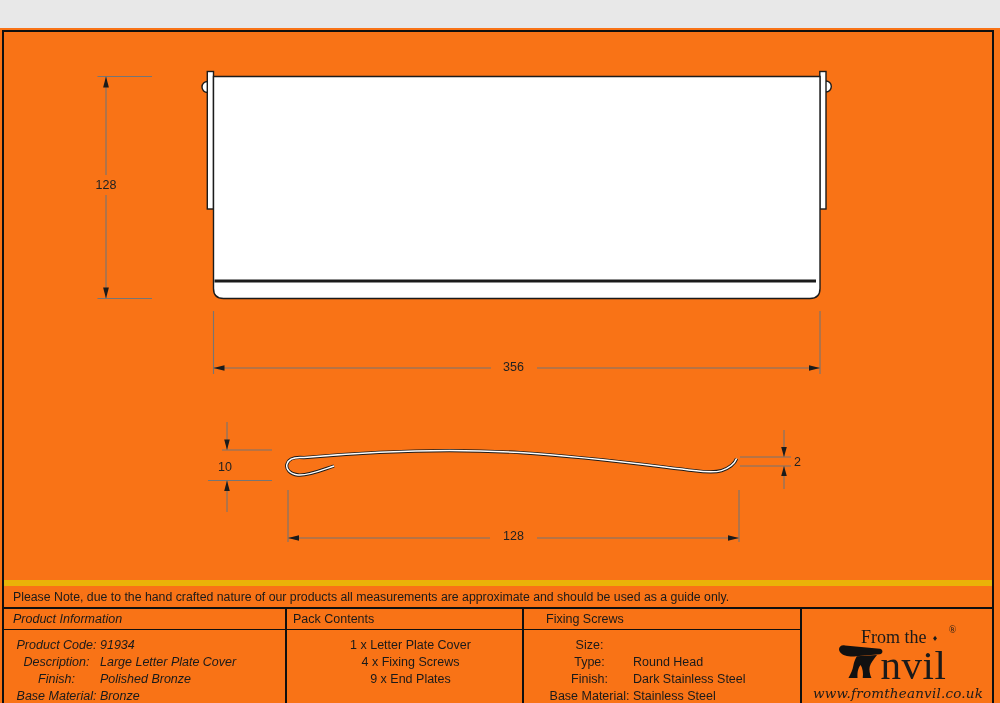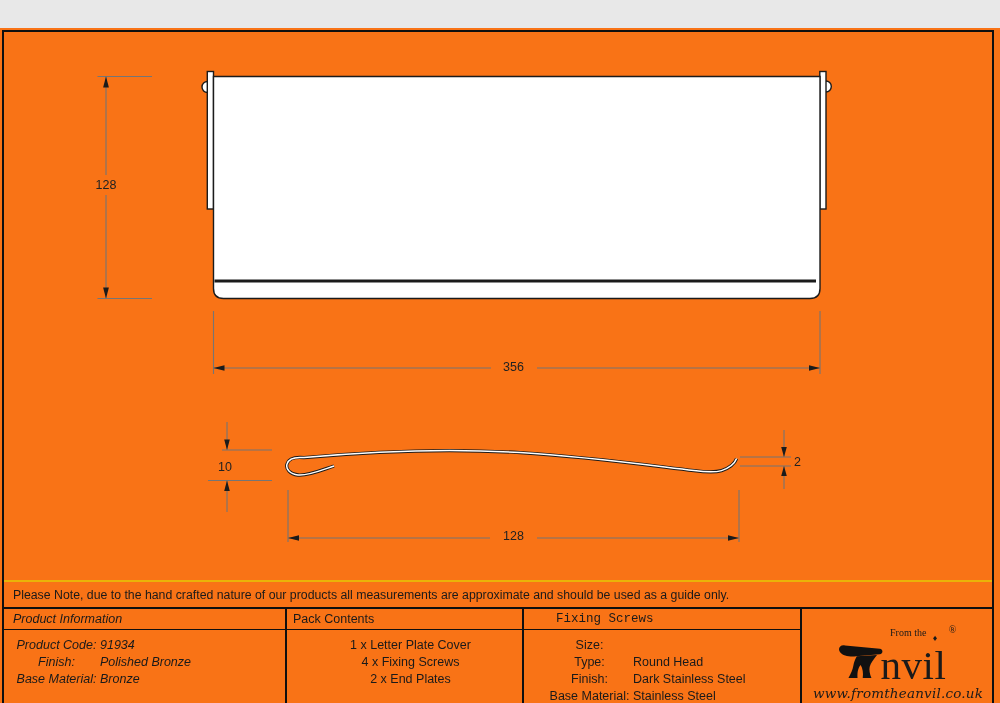--- a/index.html
+++ b/index.html
@@ -11,48 +11,48 @@
     position:absolute;left:2px;top:2px;width:992px;height:697px;
     border:2.5px solid #0f0f0f;box-sizing:border-box;pointer-events:none;
   }
   svg.drawing{position:absolute;left:0;top:0;}
   svg .ln{fill:#ffffff;stroke:#1b1b1b;stroke-width:1.4;}
   svg .dim{stroke:#757575;stroke-width:1.1;fill:none;}
   svg .arrow{fill:#1b1b1b;stroke:none;}
   svg text{font-family:"Liberation Sans",sans-serif;font-size:12.5px;fill:#222;}
   .note-row{
     position:absolute;left:2px;top:552px;width:992px;height:29px;box-sizing:border-box;
-    border-top:2px solid #eab308;border-bottom:2px solid #0f0f0f;
+    border-top:6px solid #eab308;border-bottom:2px solid #0f0f0f;
     display:flex;align-items:center;padding-left:11px;font-size:12.3px;
   }
   .grid{
     position:absolute;left:2px;top:581px;width:992px;height:118px;display:flex;box-sizing:border-box;
   }
   .col{box-sizing:border-box;border-right:2px solid #0f0f0f;}
   .col.c1{width:285px;font-style:italic;}
   .col.c2{width:237px;}
   .col.c3{width:278px;}
   .col.c4{flex:1;border-right:none;display:flex;align-items:center;justify-content:center;}
   .col-header{
     height:21px;box-sizing:border-box;border-bottom:1.5px solid #0f0f0f;
     padding:3px 0 0 11px;font-size:12.5px;
   }
   .c2 .col-header{padding-left:6px;}
-  .c3 .col-header{padding-left:32px;font-family:Liberation Mono, monospace;}
+  .c3 .col-header{padding-left:22px;}
   .col-body{padding:7px 4px 0 11px;font-size:12.5px;line-height:17px;text-align:center;}
   .c2 .col-body{padding-left:16px;}
   .c3 .col-body{padding-left:22px;}
   .spec-row{display:flex;}
   .spec-label{width:87px;flex:none;}
   
   .logo{display:flex;flex-direction:column;align-items:center;transform:translateY(-4px);}
   .logo-main{position:relative;display:flex;align-items:flex-end;padding:14px 12px 0 0;}
   .anvil-glyph{width:46px;height:39px;margin-right:-3px;margin-bottom:2px;}
   .brand{font-family:"Liberation Serif",serif;font-size:41px;line-height:34px;letter-spacing:0.5px;}
-  .fromthe{position:absolute;right:32px;top:0px;font-family:"Liberation Serif",serif;font-size:10px;}
+  .fromthe{position:absolute;right:32px;top:0px;font-family:"Liberation Serif",serif;font-size:18px;}
   .diamond{position:absolute;right:21px;top:7px;font-size:9px;line-height:9px;}
   .reg{position:absolute;right:2px;top:-3px;font-family:"Liberation Serif",serif;font-size:10px;}
   .logo-url{font-family:"DejaVu Serif",serif;font-style:italic;font-size:13.5px;margin-top:3px;letter-spacing:0.2px;}
 </style>
 </head>
 <body>
 
 <div class="sheet">
 
   <svg class="drawing" width="1000" height="552" viewBox="0 0 1000 552">
@@ -129,36 +129,40 @@
   <div class="grid">
 
     <div class="col c1">
       <div class="col-header">Product Information</div>
       <div class="col-body">
         <div class="spec-row">
           <span class="spec-label">Product Code:</span>
           <span>91934</span>
         </div>
         <div class="spec-row">
+          <span class="spec-label">Description:</span>
+          <span>Large Letter Plate Cover</span>
+        </div>
+        <div class="spec-row">
           <span class="spec-label">Finish:</span>
           <span>Polished Bronze</span>
         </div>
         <div class="spec-row">
           <span class="spec-label">Base Material:</span>
           <span>Bronze</span>
         </div>
       </div>
     </div>
 
     <div class="col c2">
       <div class="col-header">Pack Contents</div>
       <div class="col-body">
         <div>1 x Letter Plate Cover</div>
         <div>4 x Fixing Screws</div>
-        <div>2 x End Plates</div>
+        <div>9 x End Plates</div>
       </div>
     </div>
 
     <div class="col c3">
       <div class="col-header">Fixing Screws</div>
       <div class="col-body">
         <div class="spec-row">
           <span class="spec-label">Size:</span>
         </div>
         <div class="spec-row">

